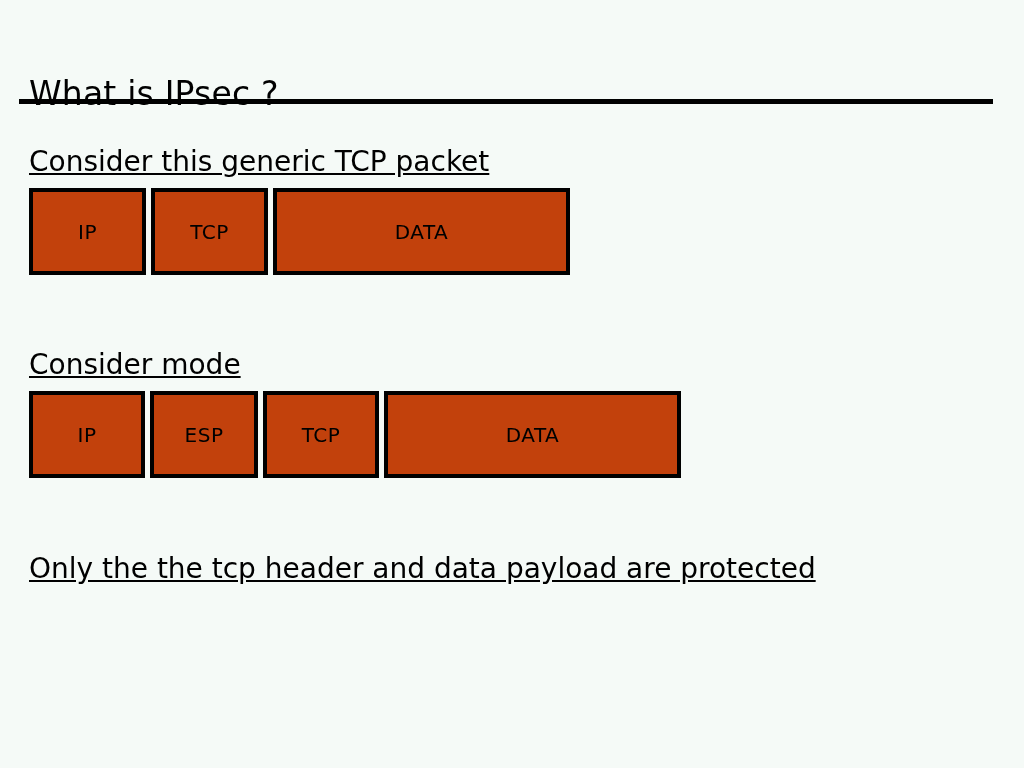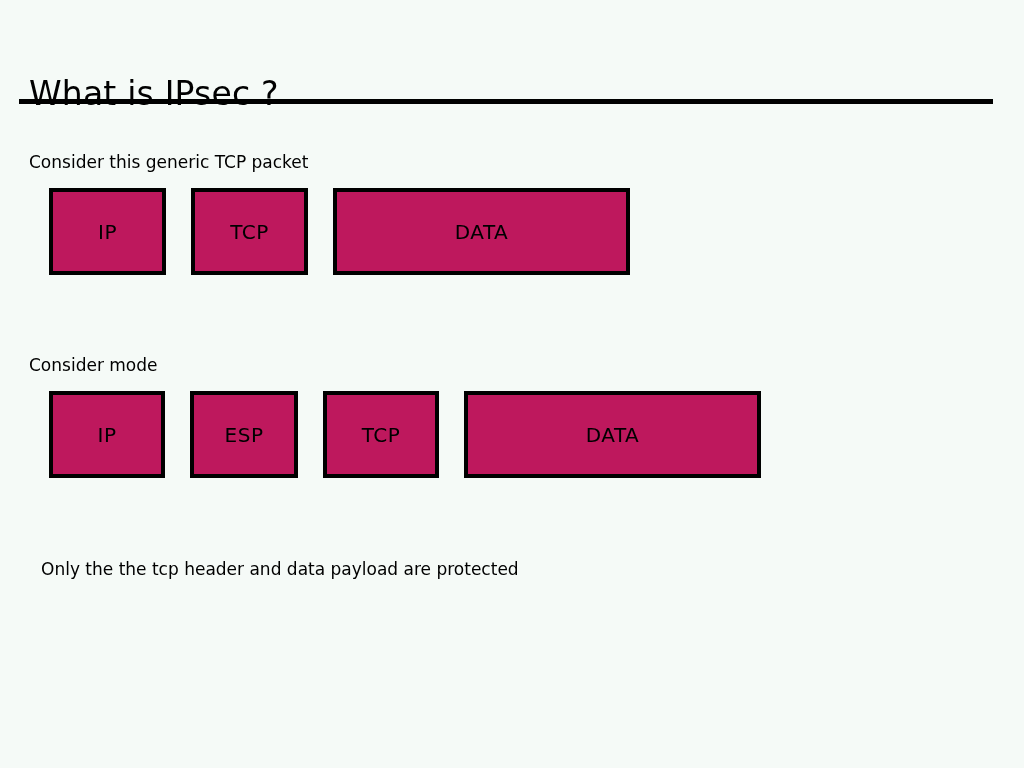--- a/index.html
+++ b/index.html
@@ -39,48 +39,48 @@
     top: 99px;
     width: 974px;
     height: 5px;
     background: #000000;
   }
 
   
   .caption {
     position: absolute;
     left: 29px;
-    font-size: 17px;
+    font-size: 28px;
     line-height: 32px;
     font-weight: 400;
     white-space: nowrap;
+    text-decoration: underline;
   }
   .caption-packet   { top: 146px; }
   .caption-mode     { top: 349px; }
-  .caption-footnote { top: 553px; margin-left: 12px; }
+  .caption-footnote { top: 553px; }
 
   
   .packet-row {
     position: absolute;
     left: 29px;
     display: flex;
     align-items: stretch;
     gap: 5px;
   }
   .packet-row-generic   { top: 188px; height: 87px; }
   .packet-row-transport { top: 391px; height: 87px; }
 
   .packet-field {
     box-sizing: border-box;
     border: 4px solid #000000;
-    background: #be185d;
+    background: #c2410c;
     display: flex;
     align-items: center;
     justify-content: center;
-    margin-left: 20px;
   }
   .packet-field .field-label {
     font-size: 20px;
     line-height: 24px;
     letter-spacing: 0.5px;
     font-weight: 400;
     white-space: nowrap;
   }
 </style>
 </head>

